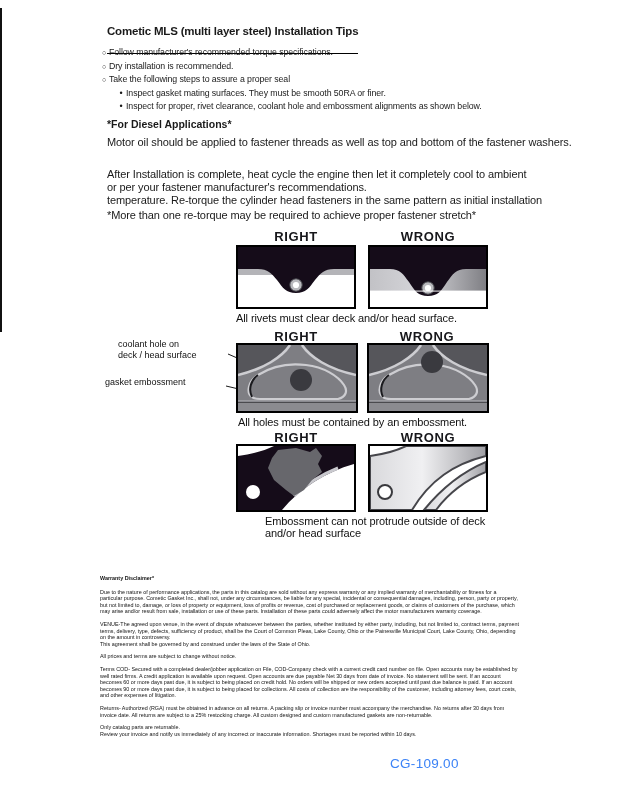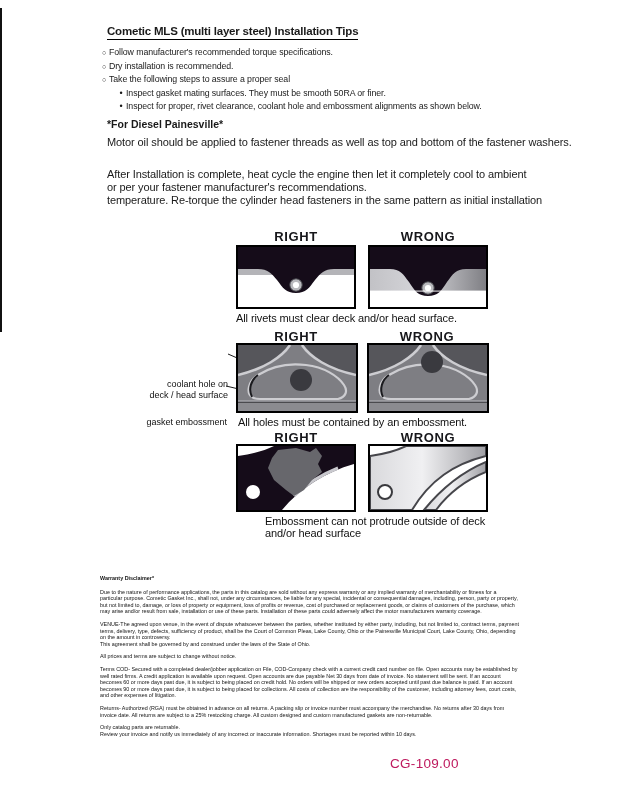--- a/index.html
+++ b/index.html
@@ -5,42 +5,42 @@
   html,body{margin:0;padding:0;background:#e8e8e8;}
   .page{
     position:relative;width:618px;height:800px;background:#ffffff;
     font-family:"Liberation Sans","DejaVu Sans",sans-serif;color:#1a1a1a;
     overflow:hidden;margin:0 auto;
   }
   .abs{position:absolute;}
   .edge-line{left:0;top:8px;width:2px;height:324px;background:#111;}
   .title{
     left:107px;top:25px;font-size:11.5px;font-weight:bold;letter-spacing:-0.2px;
-    border-bottom:1.5px solid #000;padding-bottom:2px;white-space:nowrap;
+    border-bottom:1.5px solid #000;padding-bottom:16px;white-space:nowrap;
   }
   .bullets{left:99px;top:46px;font-size:8.8px;letter-spacing:-0.1px;line-height:13.5px;white-space:nowrap;}
   .b-row{display:flex;align-items:baseline;text-align:center;}
   .b-row .mk{width:10px;font-size:7px;flex:0 0 10px;}
   .b-row.sub{margin-left:17px;}
   .b-row.sub .mk{font-size:9px;}
   .diesel-h{left:107px;top:118px;font-size:10.5px;font-weight:bold;white-space:nowrap;}
   .bodyblock{font-size:11px;letter-spacing:-0.1px;line-height:13px;white-space:nowrap;}
   .p1{left:107px;top:136px;}
   .p2{left:107px;top:168px;}
   .p3{left:107px;top:209px;}
   .rw-label{width:120px;text-align:center;font-size:13px;font-weight:600;letter-spacing:0.6px;color:#17171b;}
   .panel{border:2px solid #000;box-sizing:border-box;background:#fff;}
   .panel svg{display:block;width:100%;height:100%;}
   .caption{font-size:11px;font-weight:500;letter-spacing:-0.1px;line-height:12px;white-space:nowrap;color:#111;}
-  .callout{font-size:9px;line-height:10.5px;text-align:right;color:#111;margin-top:40px;}
+  .callout{font-size:9px;line-height:10.5px;text-align:left;color:#111;}
   .disclaimer{left:100px;top:575px;width:420px;font-size:5.4px;line-height:6.6px;color:#141414;}
   .disclaimer p{margin:0 0 6px 0;}
   .disclaimer p.tight{margin:0;}
   .disclaimer .dh{font-weight:bold;margin-bottom:7px;}
-  .footer-code{left:390px;top:756px;font-size:13.5px;letter-spacing:0.3px;color:#be185d;}
+  .footer-code{left:390px;top:756px;font-size:13.5px;letter-spacing:0.3px;color:#3b82f6;}
 </style>
 </head>
 <body>
 
 <div class="page">
 
   <div class="abs edge-line"></div>
 
   <div class="abs title">Cometic MLS (multi layer steel) Installation Tips</div>
 
@@ -60,30 +60,31 @@
     <div class="b-row sub">
         <span class="mk">•</span>
         <span>Inspect gasket mating surfaces.  They must be smooth 50RA or finer.</span>
       </div>
     <div class="b-row sub">
         <span class="mk">•</span>
         <span>Inspect for proper, rivet clearance, coolant hole and embossment alignments as shown below.</span>
       </div>
   </div>
 
-  <div class="abs diesel-h">*For Diesel Painesville*</div>
+  <div class="abs diesel-h">*For Diesel Applications*</div>
 
   <div class="abs bodyblock p1">
     <div>Motor oil should be applied to fastener threads as well as top and bottom of the fastener washers.</div>
   </div>
   <div class="abs bodyblock p2">
     <div>After Installation is complete, heat cycle the engine then let it completely cool to ambient</div>
     <div>or per your fastener manufacturer's recommendations.</div>
     <div>temperature. Re-torque the cylinder head fasteners in the same pattern as initial installation</div>
   </div>
+  <div class="abs bodyblock p3">*More than one re-torque may be required to achieve proper fastener stretch*</div>
 
   <div class="abs rw-label" style="left:236px;top:229px;">RIGHT</div>
   <div class="abs rw-label" style="left:368px;top:229px;">WRONG</div>
 
   <div class="abs panel" style="left:236px;top:245px;width:120px;height:64px;">
     <svg viewBox="0 0 116 60" preserveAspectRatio="none">
       <rect x="0" y="0" width="116" height="60" fill="#ffffff"></rect>
       <rect x="0" y="22" width="116" height="6" fill="#b4b4b8"></rect>
       <path d="M0,0 H116 V22 H96 C86,22 83,26 77,33 C71,41 68,46 58,46 C48,46 45,41 39,33 C33,26 30,22 20,22 H0 Z" fill="#150c19"></path>
       <circle cx="58" cy="38" r="6.2" fill="#b9b9bd" stroke="#44444a" stroke-width="1"></circle>

